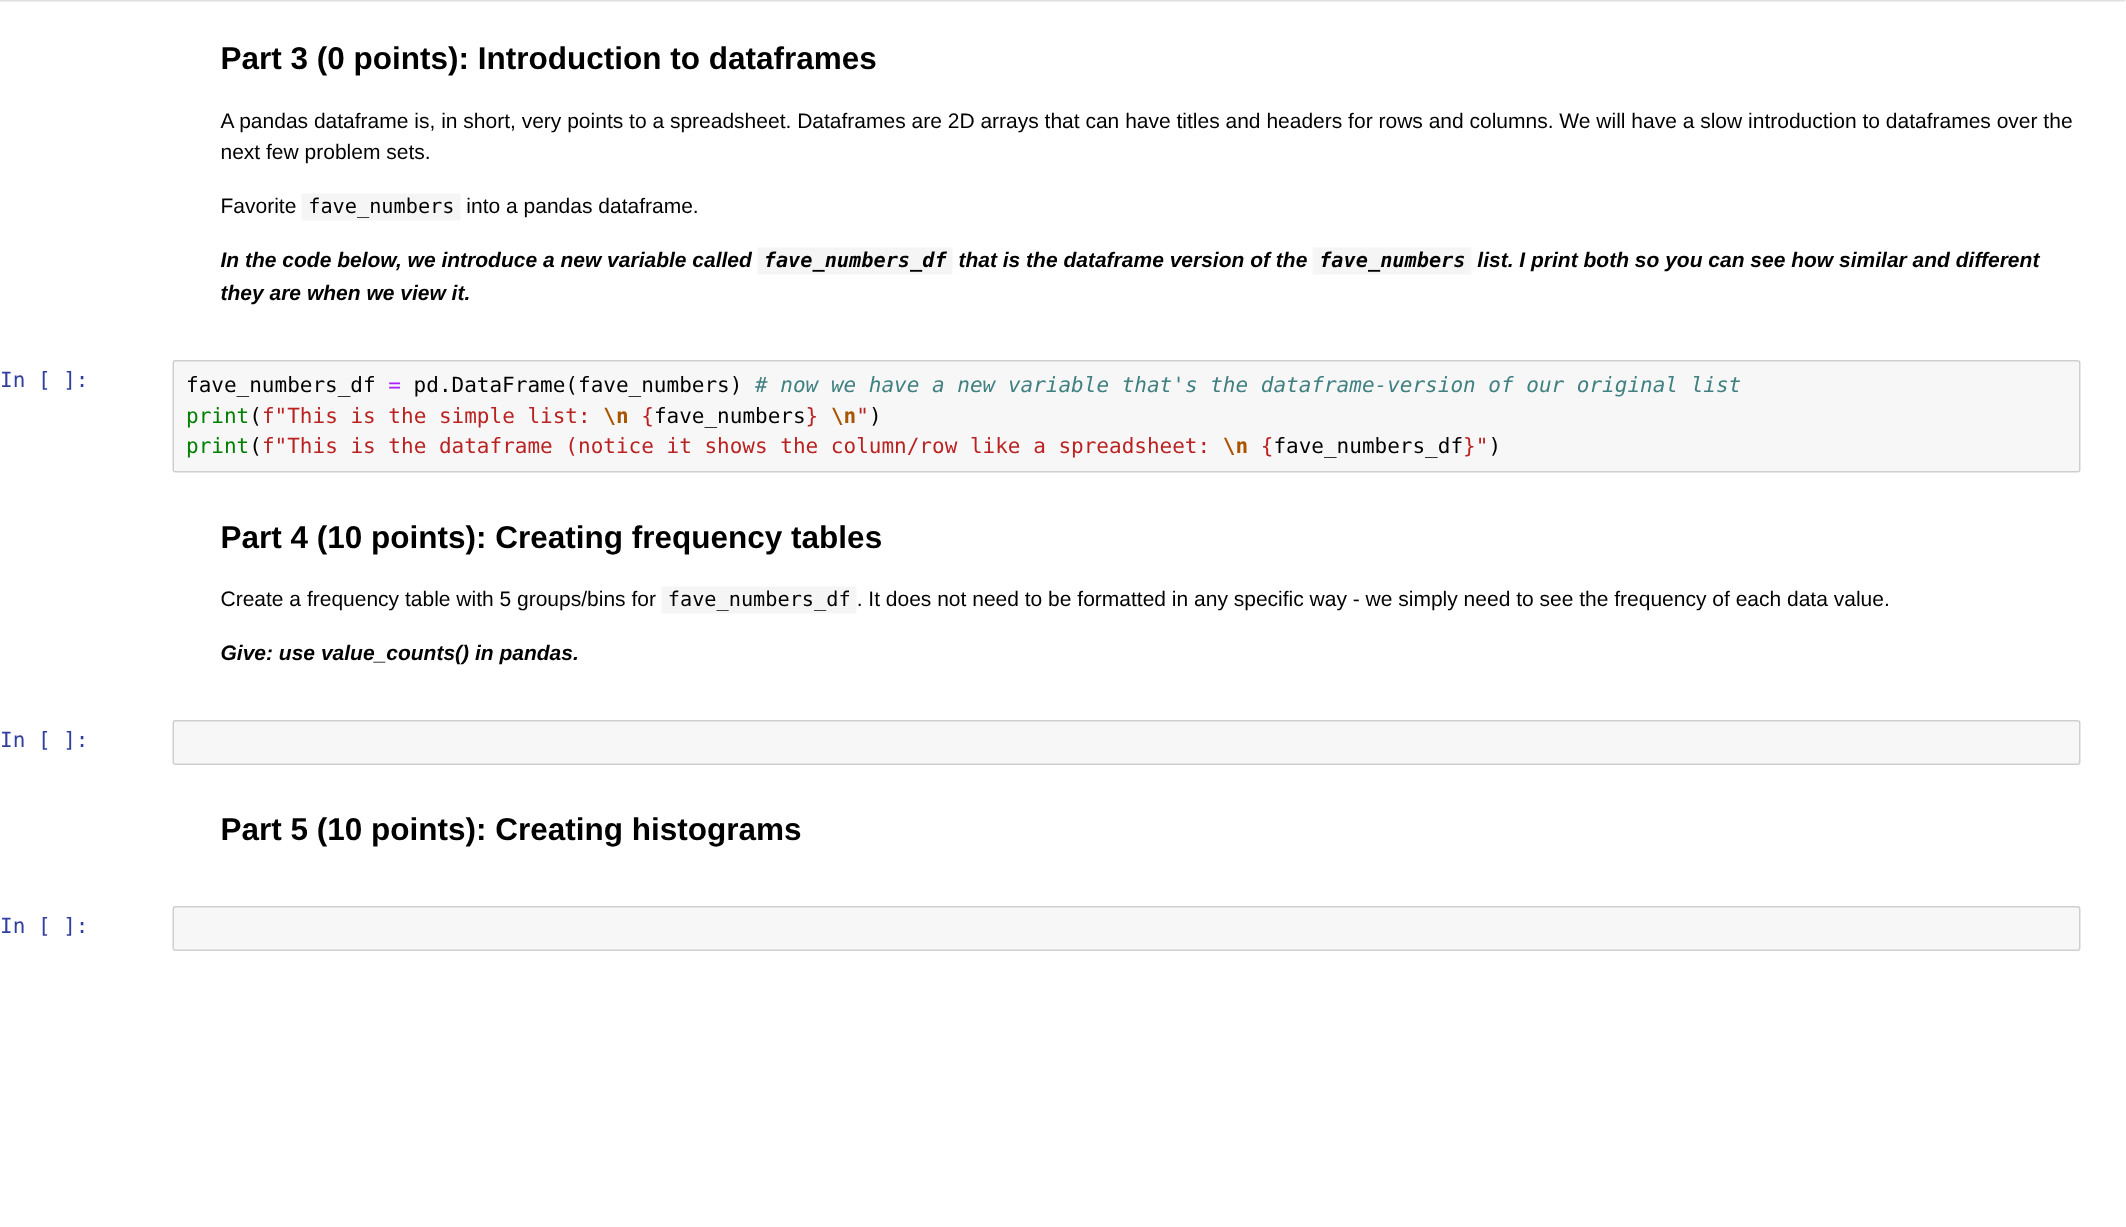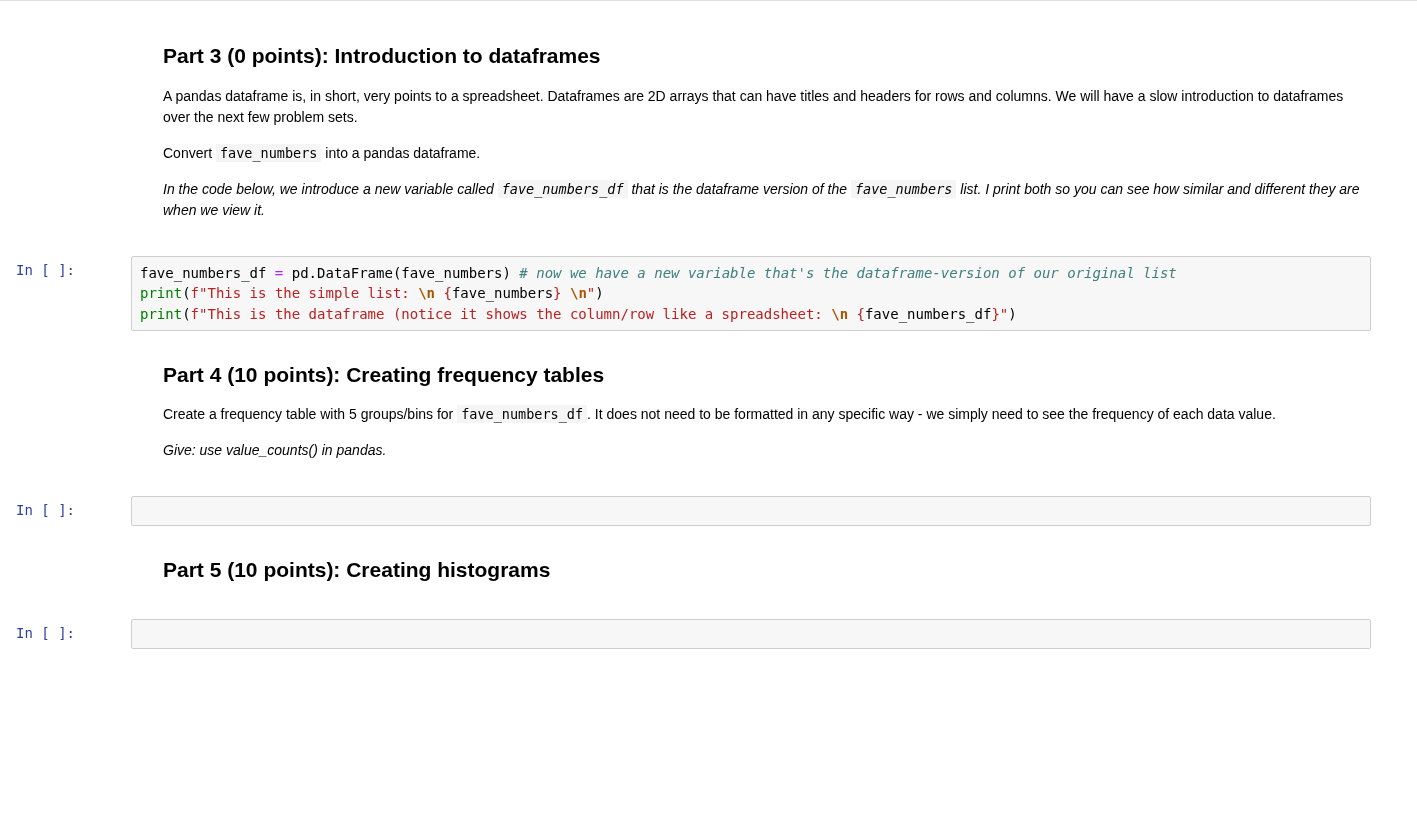--- a/index.html
+++ b/index.html
@@ -11,21 +11,21 @@
       font-family: "Helvetica Neue", Helvetica, Arial, sans-serif;
       font-size: 14px;
       line-height: 1.5;
       color: #000;
       background: #fff;
       overflow-y: scroll;
     }
     .notebook-container {
       max-width: 1417px;
       margin: 0 auto;
-      padding: 16px;
+      padding: 0;
       border-top: 1px solid #e0e0e0;
     }
     .cell {
       display: flex;
       padding: 5px 0;
     }
     .input-prompt {
       width: 115px;
       flex-shrink: 0;
       text-align: left;
@@ -51,20 +51,21 @@
       margin-top: 8px;
       color: #000;
     }
     .markdown-cell p {
       font-size: 14px;
       margin-bottom: 14px;
       line-height: 1.55;
     }
     .markdown-cell p.italic {
       font-style: italic;
+      font-weight: bold;
     }
     .markdown-cell code {
       font-family: "DejaVu Sans Mono", Menlo, Consolas, monospace;
       background: #f5f5f5;
       padding: 1px 4px;
       font-size: 13.5px;
     }
     .markdown-cell .italic code {
       font-style: italic;
     }
@@ -98,21 +99,21 @@
 <body>
 
 <div class="notebook-container">
 
   <div class="cell markdown-cell">
     <div class="input-prompt"></div>
     <div class="cell-content">
       <h2>Part 3 (0 points): Introduction to dataframes</h2>
       <p>A pandas dataframe is, in short, very points to a spreadsheet. Dataframes are 2D arrays that can have titles and headers for rows and columns. We will have a slow introduction to dataframes over the next few problem sets.</p>
       <p>
-        <span>Convert </span><code>fave_numbers</code><span> into a pandas dataframe.</span>
+        <span>Favorite </span><code>fave_numbers</code><span> into a pandas dataframe.</span>
       </p>
       <p class="italic">
         <span>In the code below, we introduce a new variable called </span><code>fave_numbers_df</code><span> that is the dataframe version of the </span><code>fave_numbers</code><span> list. I print both so you can see how similar and different they are when we view it.</span>
       </p>
     </div>
   </div>
 
   <div class="cell code-cell">
     <div class="input-prompt">In [ ]:</div>
     <div class="cell-content">

